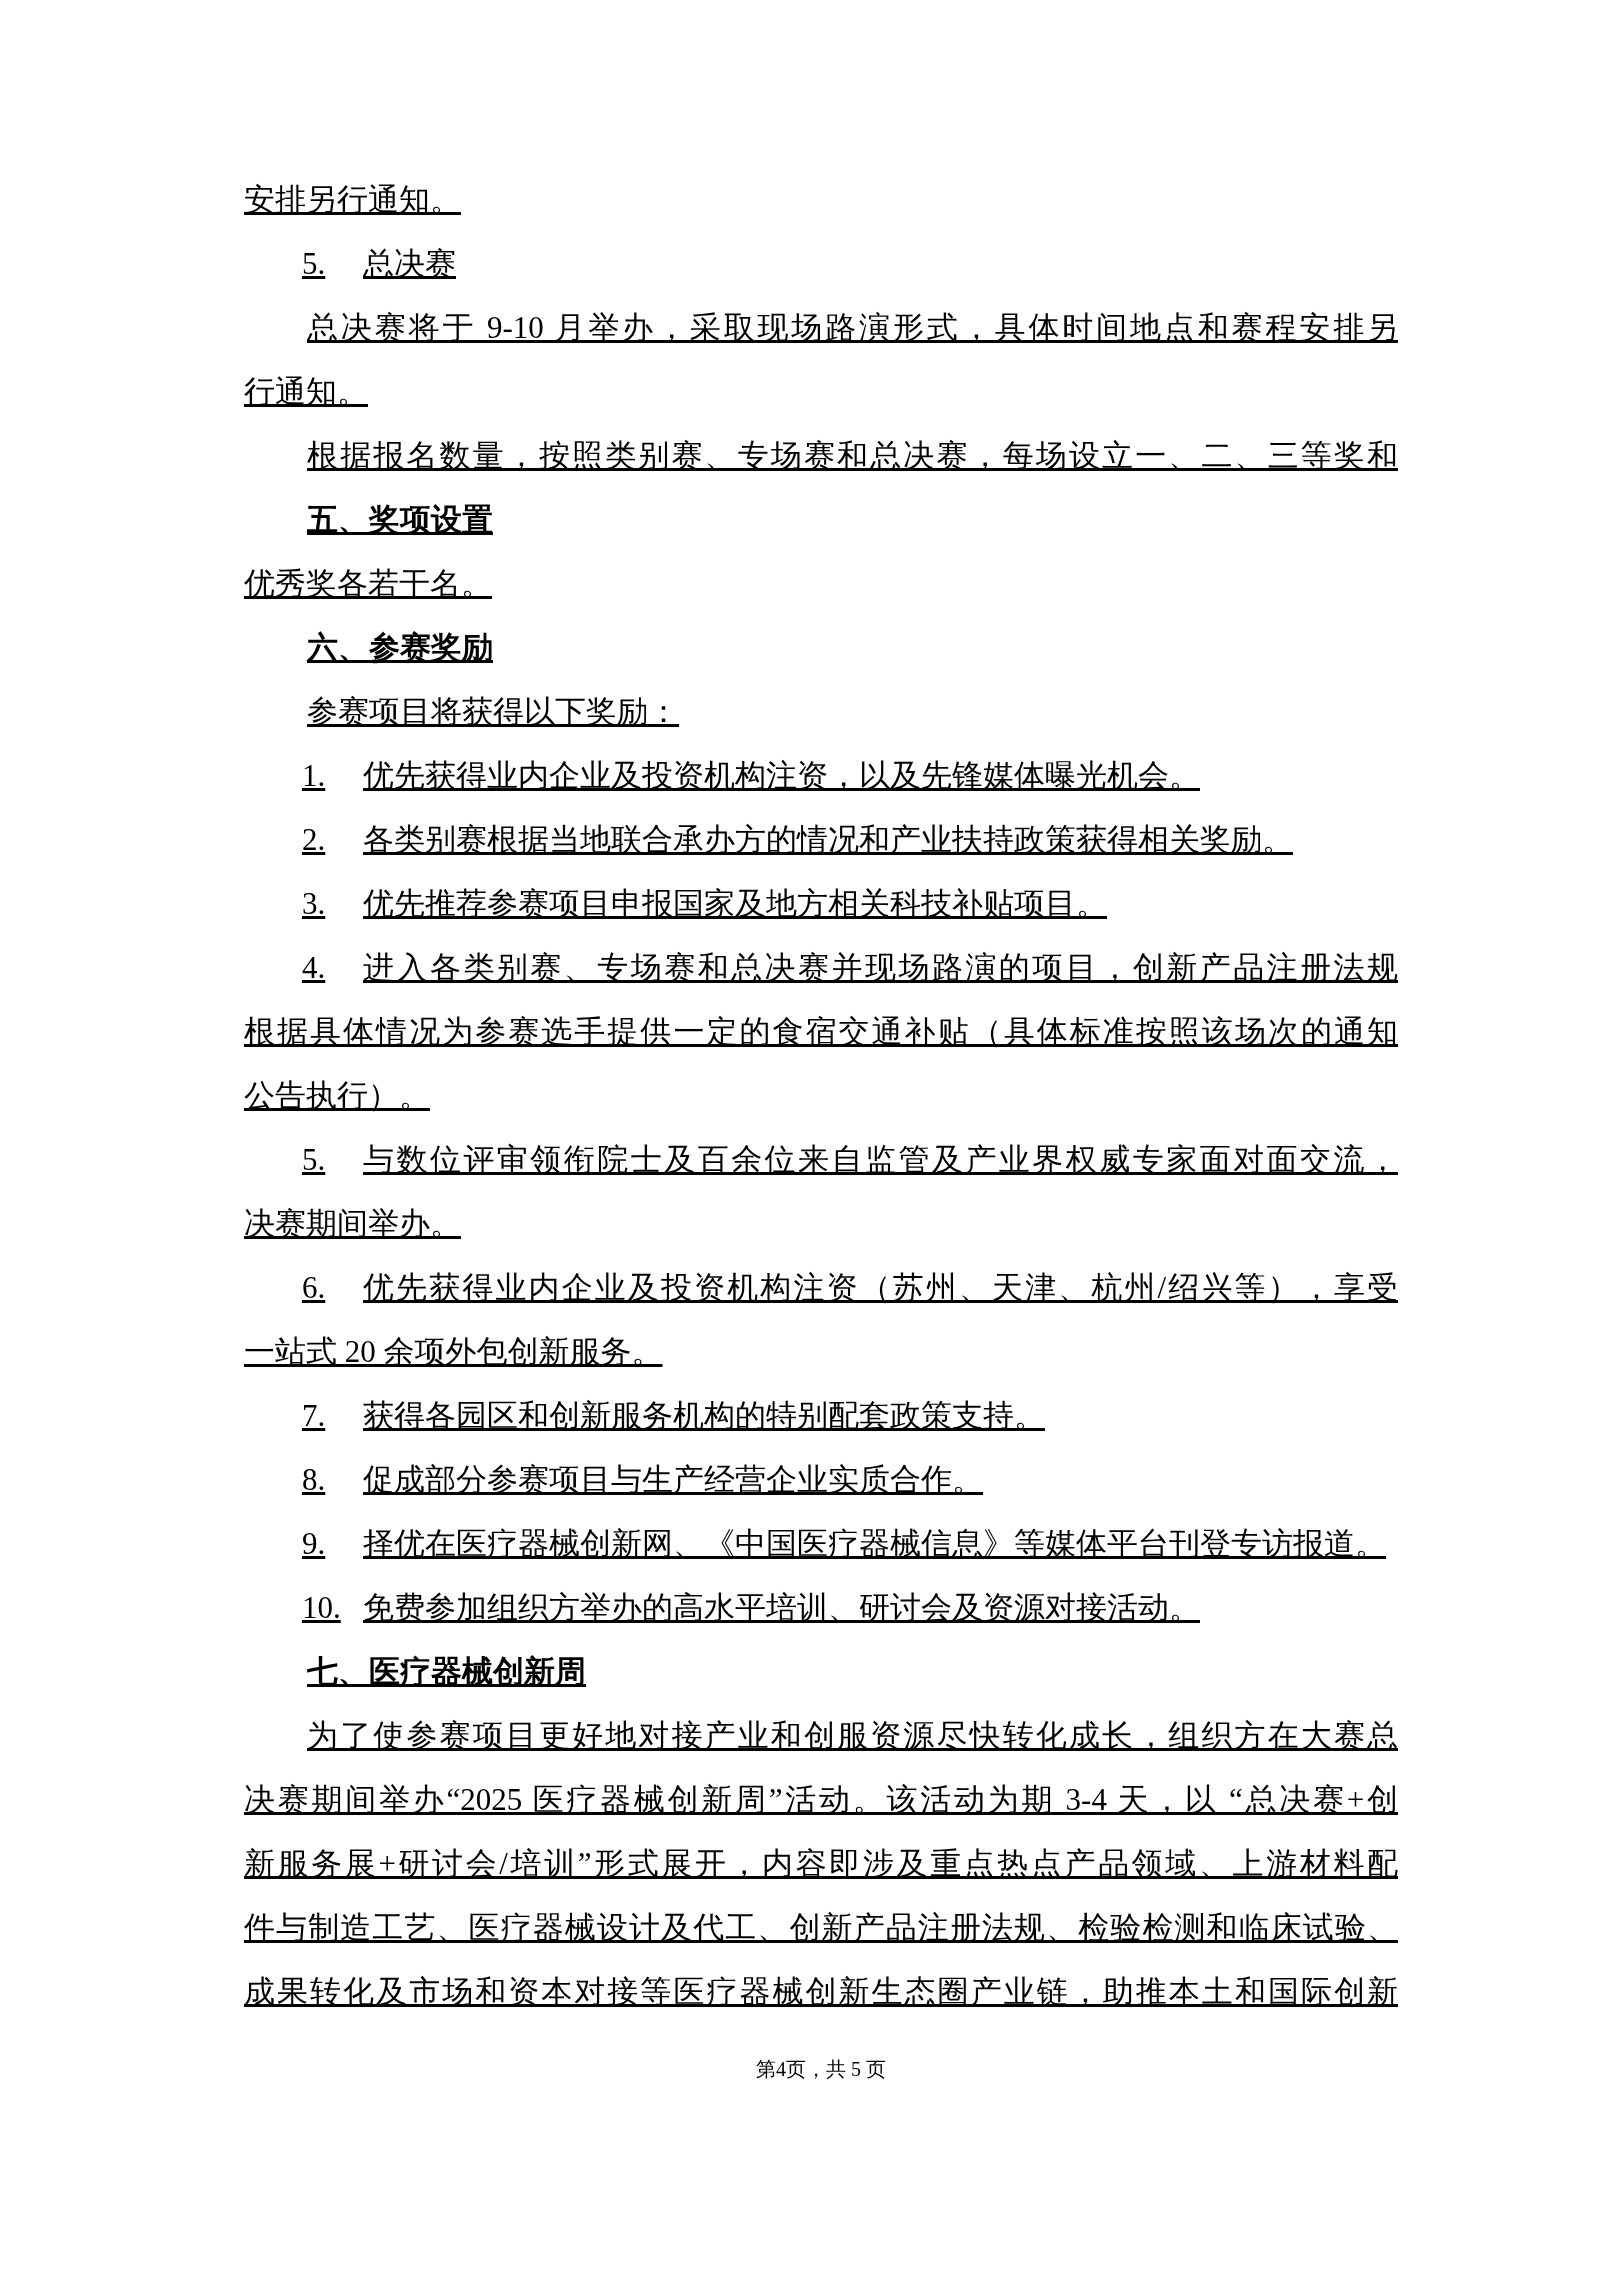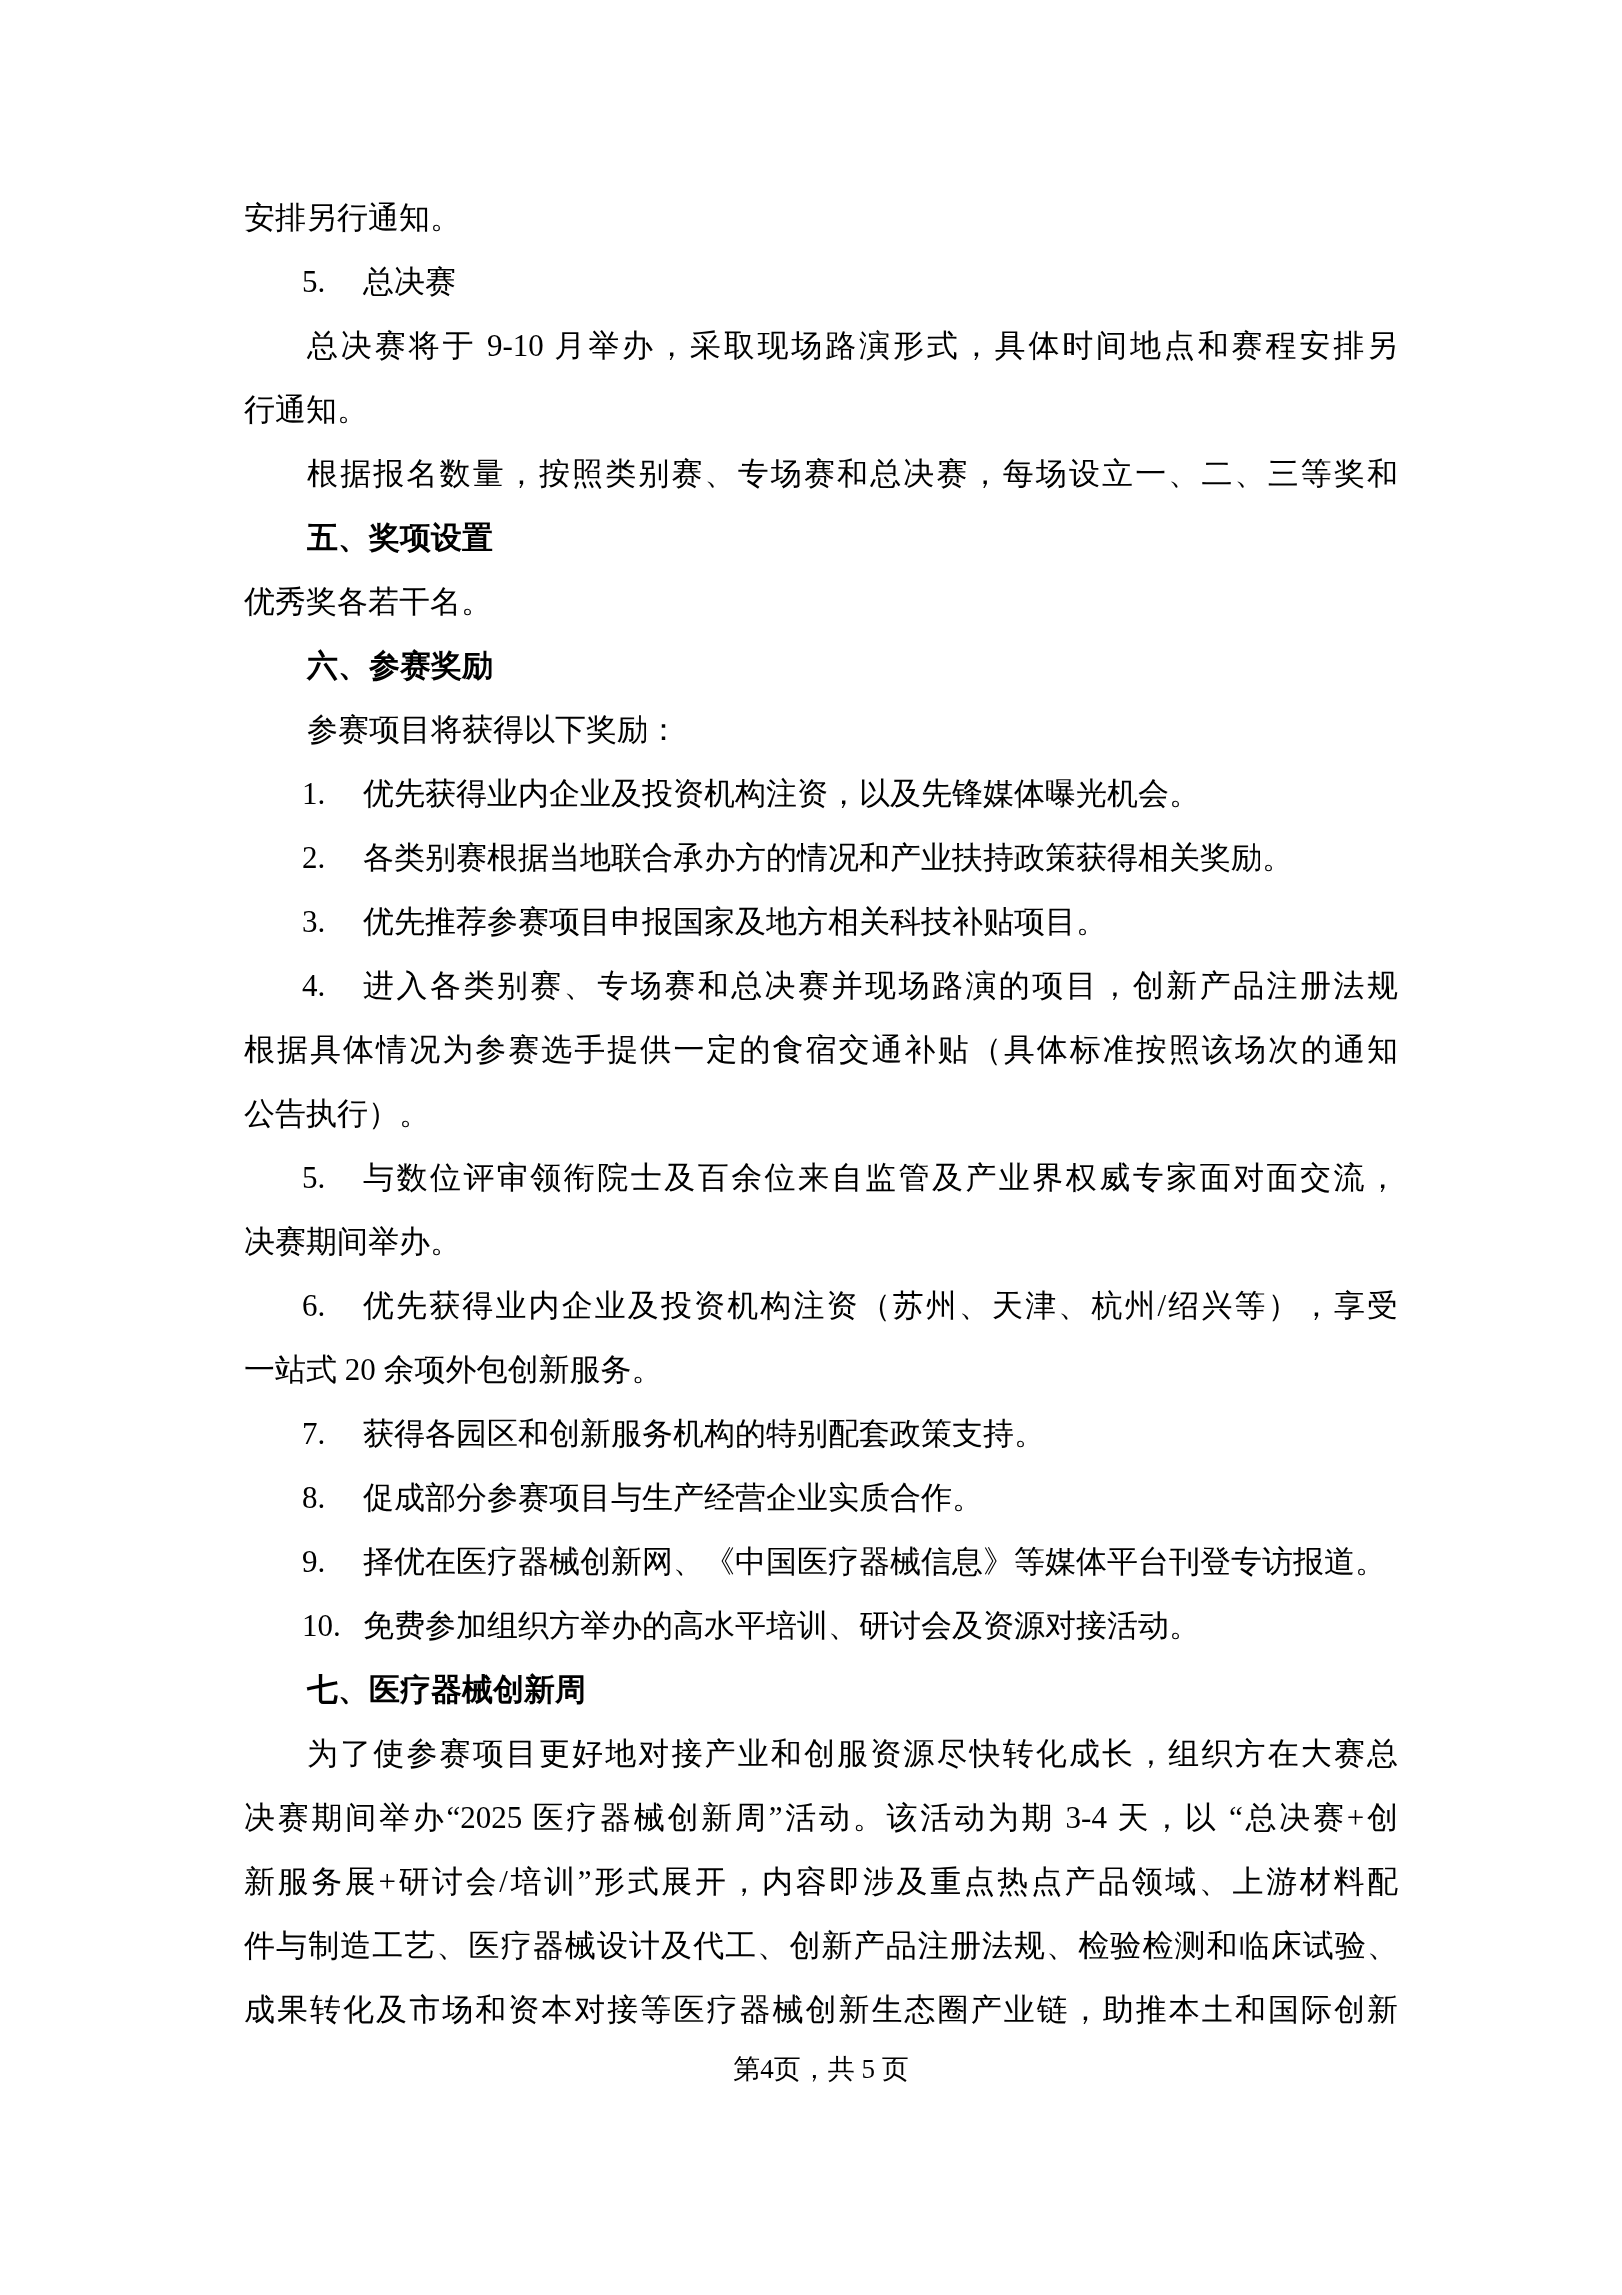--- a/index.html
+++ b/index.html
@@ -11,22 +11,23 @@
     position: relative;
     width: 1623px;
     height: 2295px;
     background: #ffffff;
     overflow: hidden;
     color: #000000;
   }
   .content {
     position: absolute;
     left: 244px;
-    top: 186px;
+    top: 168px;
     width: 1154px;
+    text-decoration: underline;
   }
   .line {
     height: 64px;
     line-height: 64px;
     font-size: 31px;
     font-family: "Liberation Serif", "DejaVu Serif", serif;
     color: #000000;
     white-space: nowrap;
   }
   
@@ -55,21 +56,21 @@
     -moz-text-align-last: justify;
   }
   .footer {
     position: absolute;
     left: 244px;
     top: 2053px;
     width: 1154px;
     height: 33px;
     line-height: 33px;
     text-align: center;
-    font-size: 27px;
+    font-size: 20px;
     font-family: "Liberation Serif", "DejaVu Serif", serif;
     color: #000000;
   }
 </style>
 </head>
 <body>
 
 <div class="page">
   <div class="content">
 

